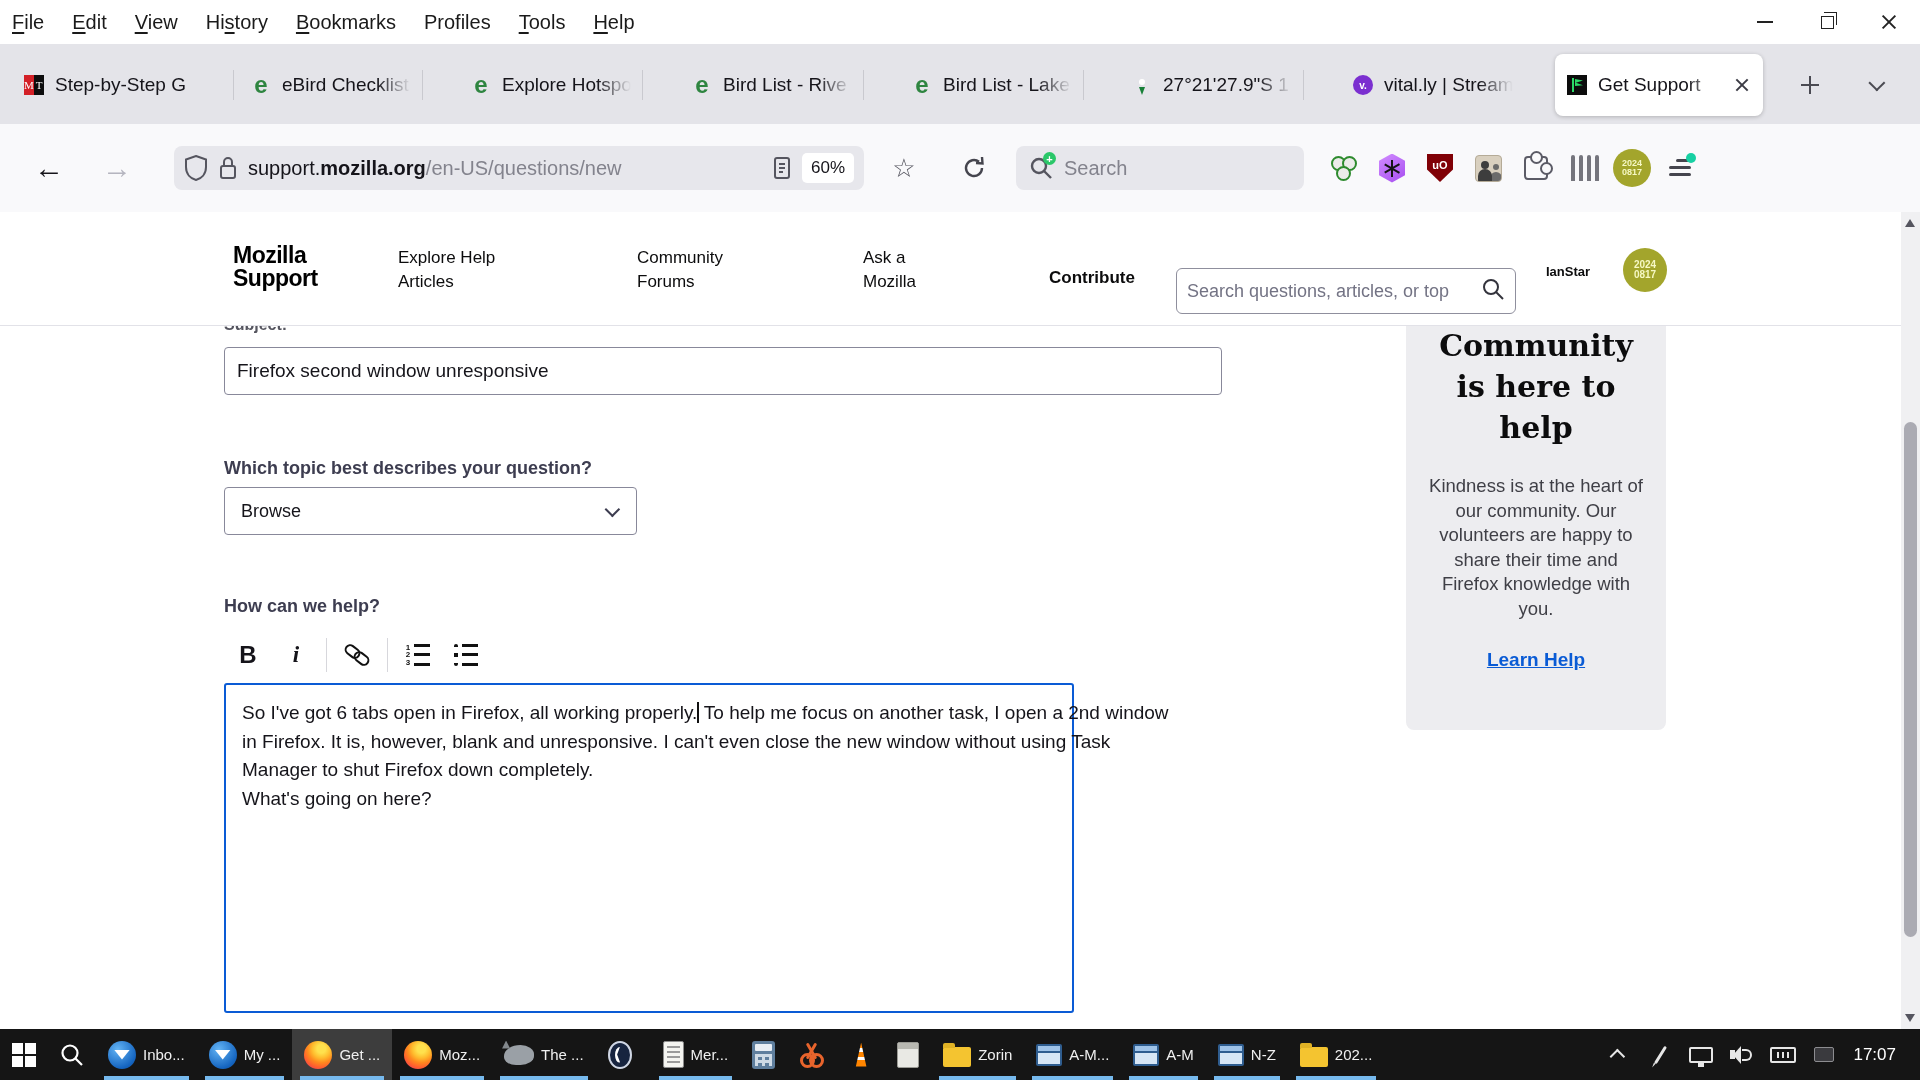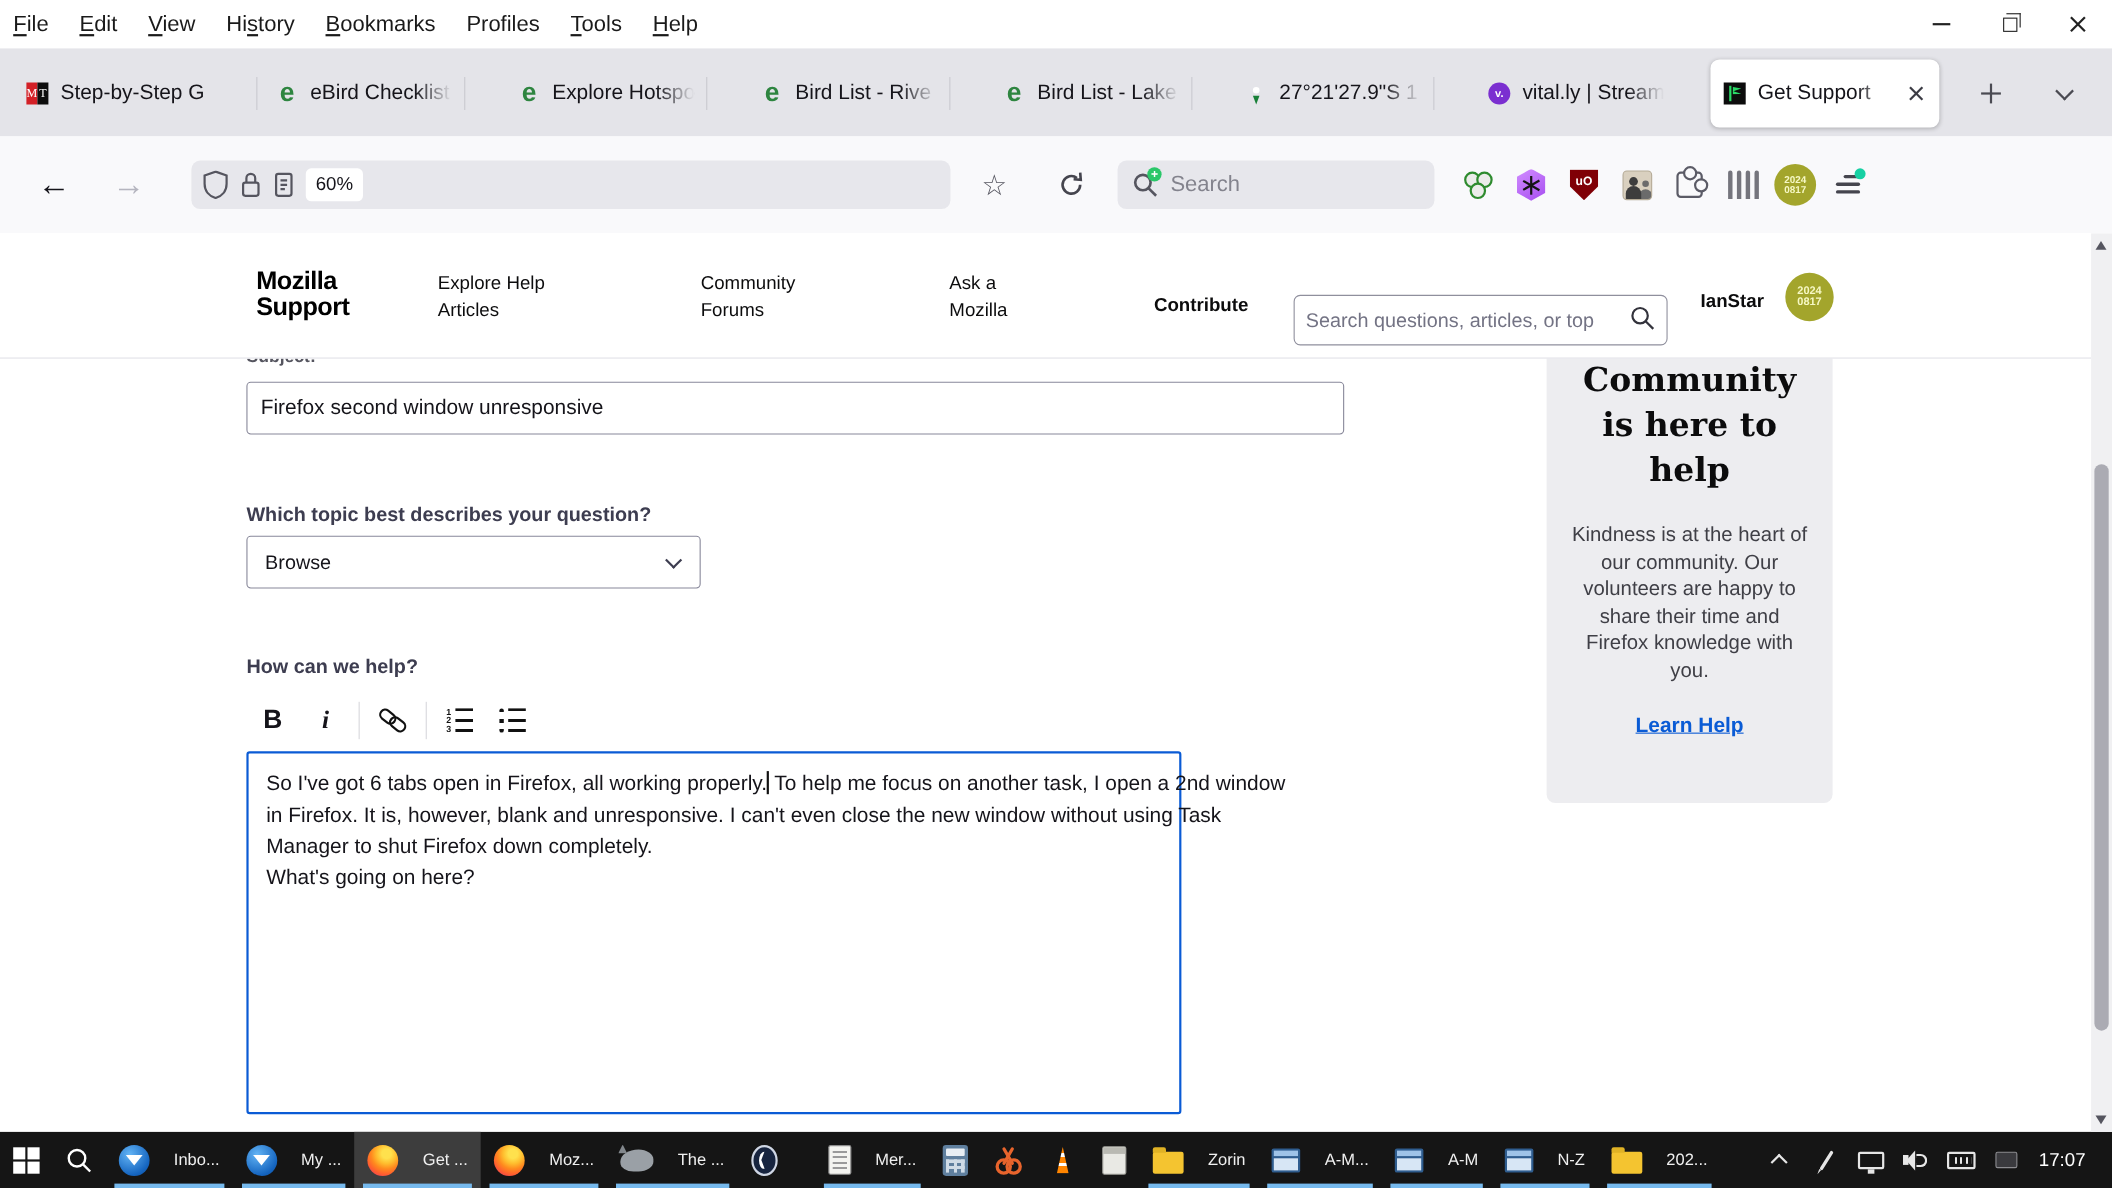--- a/index.html
+++ b/index.html
@@ -125,21 +125,21 @@
   #site-header { position:absolute; left:0; top:0; width:1901px; height:114px; background:#fff; z-index:10;
                  border-bottom:1px solid #e2e2e8; }
   .logo { position:absolute; left:233px; top:32px; font-weight:800; font-size:23px; line-height:23px; color:#000;
           letter-spacing:-0.5px; }
   .nav-item { position:absolute; top:34px; font-weight:400; font-size:17px; line-height:24px; color:#0c0c0d; }
   .contrib { position:absolute; left:1049px; top:56px; font-weight:700; font-size:17px; color:#0c0c0d; }
   #hdr-search { position:absolute; left:1176px; top:36px; width:340px; height:46px; border:1px solid #8f8f9d;
                 border-radius:6px; display:flex; align-items:center; padding:0 10px; background:#fff;margin-top:20px; }
   #hdr-search input { border:none; outline:none; flex:1; font-size:18px; color:#15141a; font-family:"Liberation Sans",sans-serif; }
   #hdr-search input::placeholder { color:#737384; }
-  #hdr-user { position:absolute; left:1546px; top:52px; font-weight:700; font-size:17px; color:#0c0c0d; }
+  #hdr-user { position:absolute; left:1546px; top:52px; font-weight:700; font-size:13px; color:#0c0c0d; }
   #hdr-avatar { position:absolute; left:1623px; top:36px; width:44px; height:44px; font-size:10px; }
 
   
   .fld-label-sm { position:absolute; left:224px; font-size:16px; font-weight:600; color:#55555f; z-index:1; }
   .fld-label { position:absolute; left:224px; font-size:18px; font-weight:700; color:#3d3d50; }
   .text-input { position:absolute; left:224px; width:998px; height:48px; border:1.5px solid #88889a; border-radius:4px;
                 font-size:19px; color:#15141a; padding:0 12px; background:#fff; font-family:"Liberation Sans",sans-serif; }
   #topic-select { position:absolute; left:224px; top:275px; width:413px; height:48px; border:1.5px solid #88889a;
                   border-radius:4px; display:flex; align-items:center; padding:0 16px; font-size:18px; color:#15141a; background:#fff; }
   #topic-select .chev { margin-left:auto; width:11px; height:11px; border-left:2.4px solid #3d3d50;
@@ -175,21 +175,21 @@
   
   #page-scroll { position:absolute; right:0; top:0; width:19px; height:817px; background:#f0f0f2; z-index:20; }
   #page-scroll .thumb { position:absolute; left:3px; top:210px; width:13px; height:515px; background:#ababb3; border-radius:7px; }
   .scroll-arrow { position:absolute; left:4px; width:0; height:0; border-left:5.5px solid transparent; border-right:5.5px solid transparent; }
   .arrow-up { top:7px; border-bottom:8px solid #55555f; }
   .arrow-down { bottom:7px; border-top:8px solid #55555f; }
 
   
   #taskbar { position:absolute; left:0; top:1029px; width:1920px; height:51px; background:#151515; display:flex; align-items:stretch; }
   .tb-btn { display:flex; align-items:center; justify-content:center; position:relative; }
-  .tb-app { display:flex; align-items:center; gap:22px; padding:16px 12px; position:relative; }
+  .tb-app { display:flex; align-items:center; gap:7px; padding:16px 12px; position:relative; }
   .tb-app.active { background:#3d3d3d; }
   .tb-app.running:after { content:""; position:absolute; left:8px; right:8px; bottom:0; height:4px; background:#76b9ed; }
   .tb-label { color:#f0f0f0; font-size:15px; white-space:nowrap; max-width:52px; overflow:hidden; }
   .ico-start { width:24px; height:24px; display:grid; grid-template-columns:11px 11px; grid-template-rows:11px 11px; gap:2px; }
   .ico-start i { background:#fff; }
   .ico-tbsearch { width:24px; height:24px; }
   .ico-thunderbird { width:28px; height:28px; border-radius:50%;
                      background:radial-gradient(circle at 35% 30%, #63b4f5, #1565c0 70%, #0b4a96); position:relative; }
   .ico-thunderbird:before { content:""; position:absolute; left:6px; top:9px; width:16px; height:10px; background:#fff;
                             clip-path:polygon(0 0,100% 0,50% 100%); }
@@ -335,20 +335,24 @@
         <svg width="24" height="26" viewBox="0 0 24 26">
             <path d="M12 1 L22 4.5 V12 C22 19 17.5 23.5 12 25 C6.5 23.5 2 19 2 12 V4.5 Z" fill="none" stroke="#55555f" stroke-width="2"></path>
           </svg>
       </span>
       <span class="tb-ico">
         <svg width="20" height="26" viewBox="0 0 20 26">
             <rect x="3" y="11" width="14" height="12" rx="2" fill="none" stroke="#55555f" stroke-width="2"></rect>
             <path d="M6 11 V7 a4 4 0 0 1 8 0 V11" fill="none" stroke="#55555f" stroke-width="2"></path>
           </svg>
       </span>
+      <span class="url-text">
+        <span class="sub">support.</span><span class="dom">mozilla.org</span><span class="path">/en-US/questions/new</span>
+        <span class="fade"></span>
+      </span>
       <span class="tb-ico">
         <svg width="20" height="24" viewBox="0 0 20 24">
             <rect x="3" y="2" width="14" height="20" rx="2" fill="none" stroke="#55555f" stroke-width="2"></rect>
             <line x1="7" y1="8" x2="13" y2="8" stroke="#55555f" stroke-width="2"></line>
             <line x1="7" y1="12" x2="13" y2="12" stroke="#55555f" stroke-width="2"></line>
             <line x1="7" y1="16" x2="11" y2="16" stroke="#55555f" stroke-width="2"></line>
           </svg>
       </span>
       <span class="zoom-badge">60%</span>
     </div>

